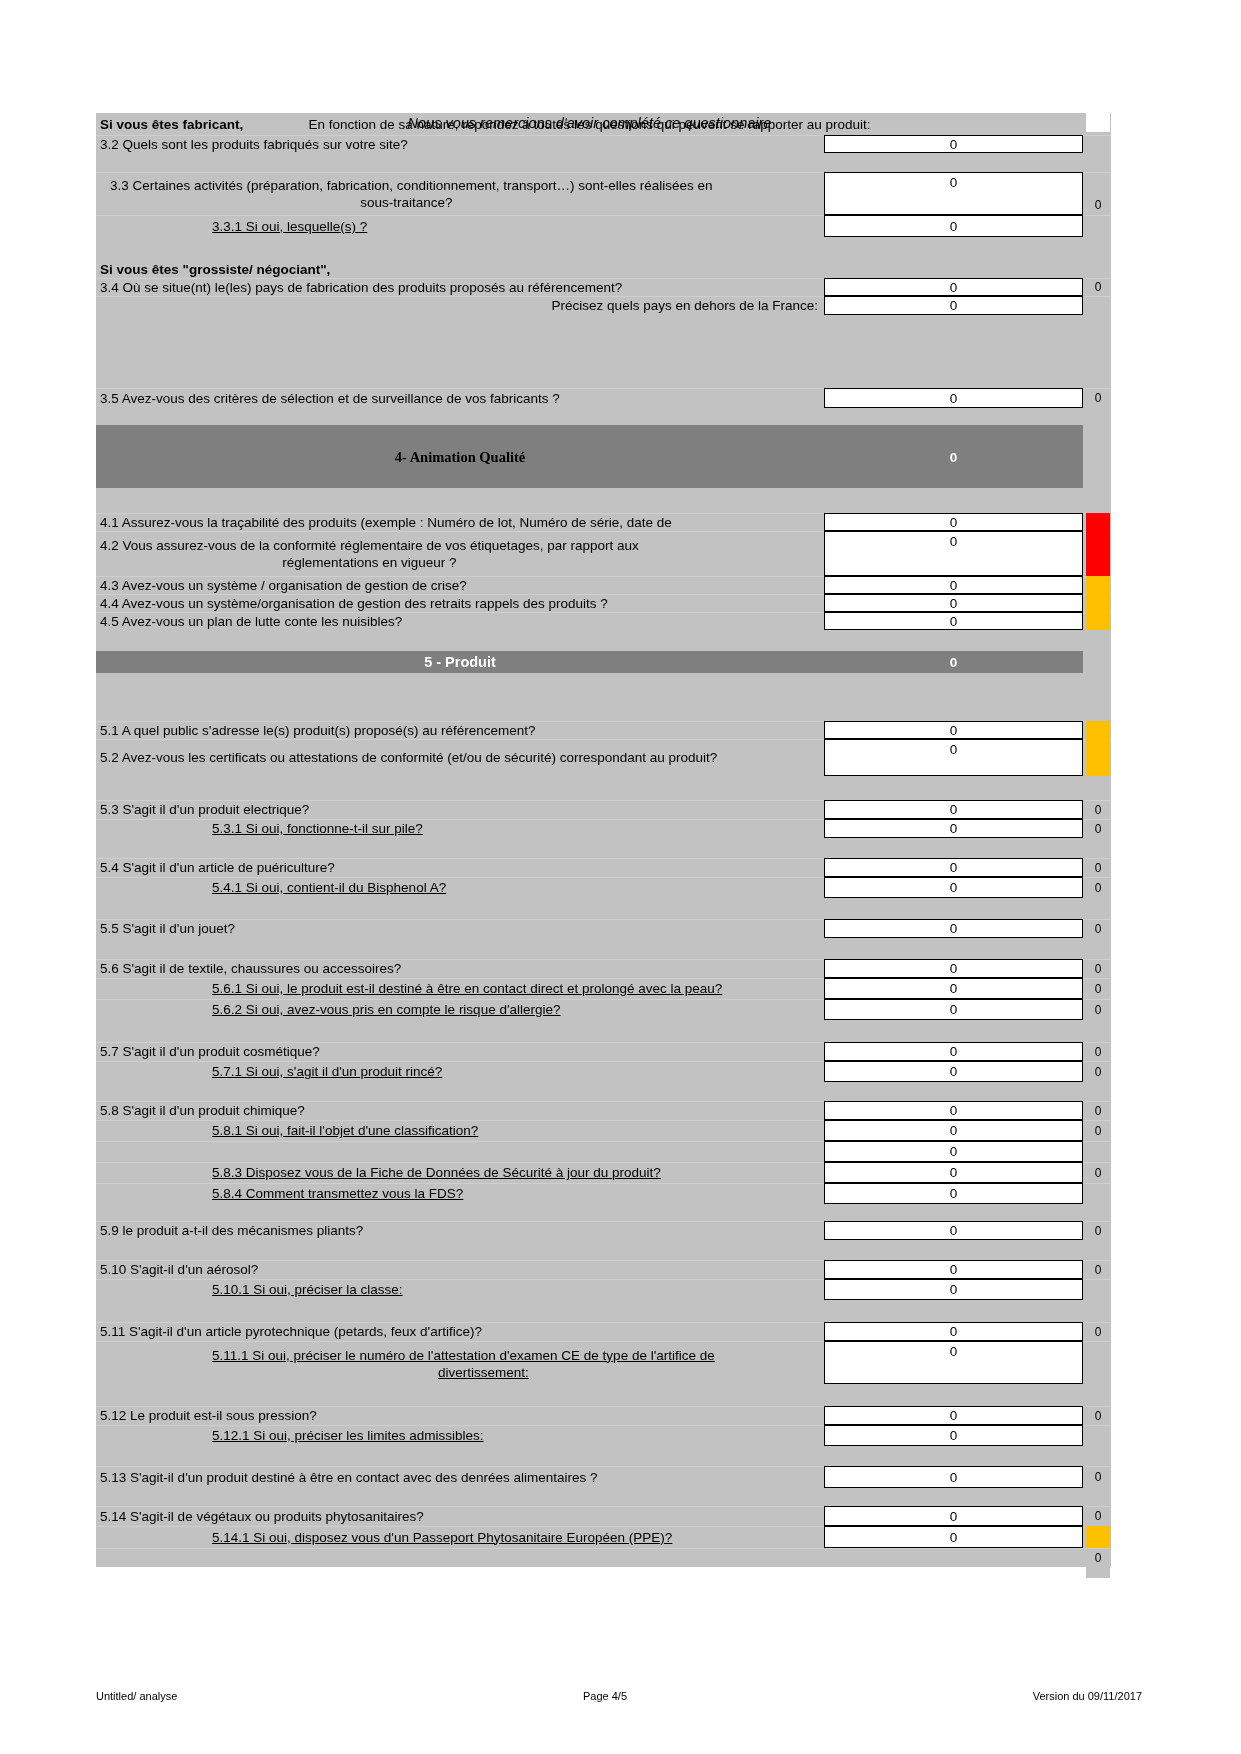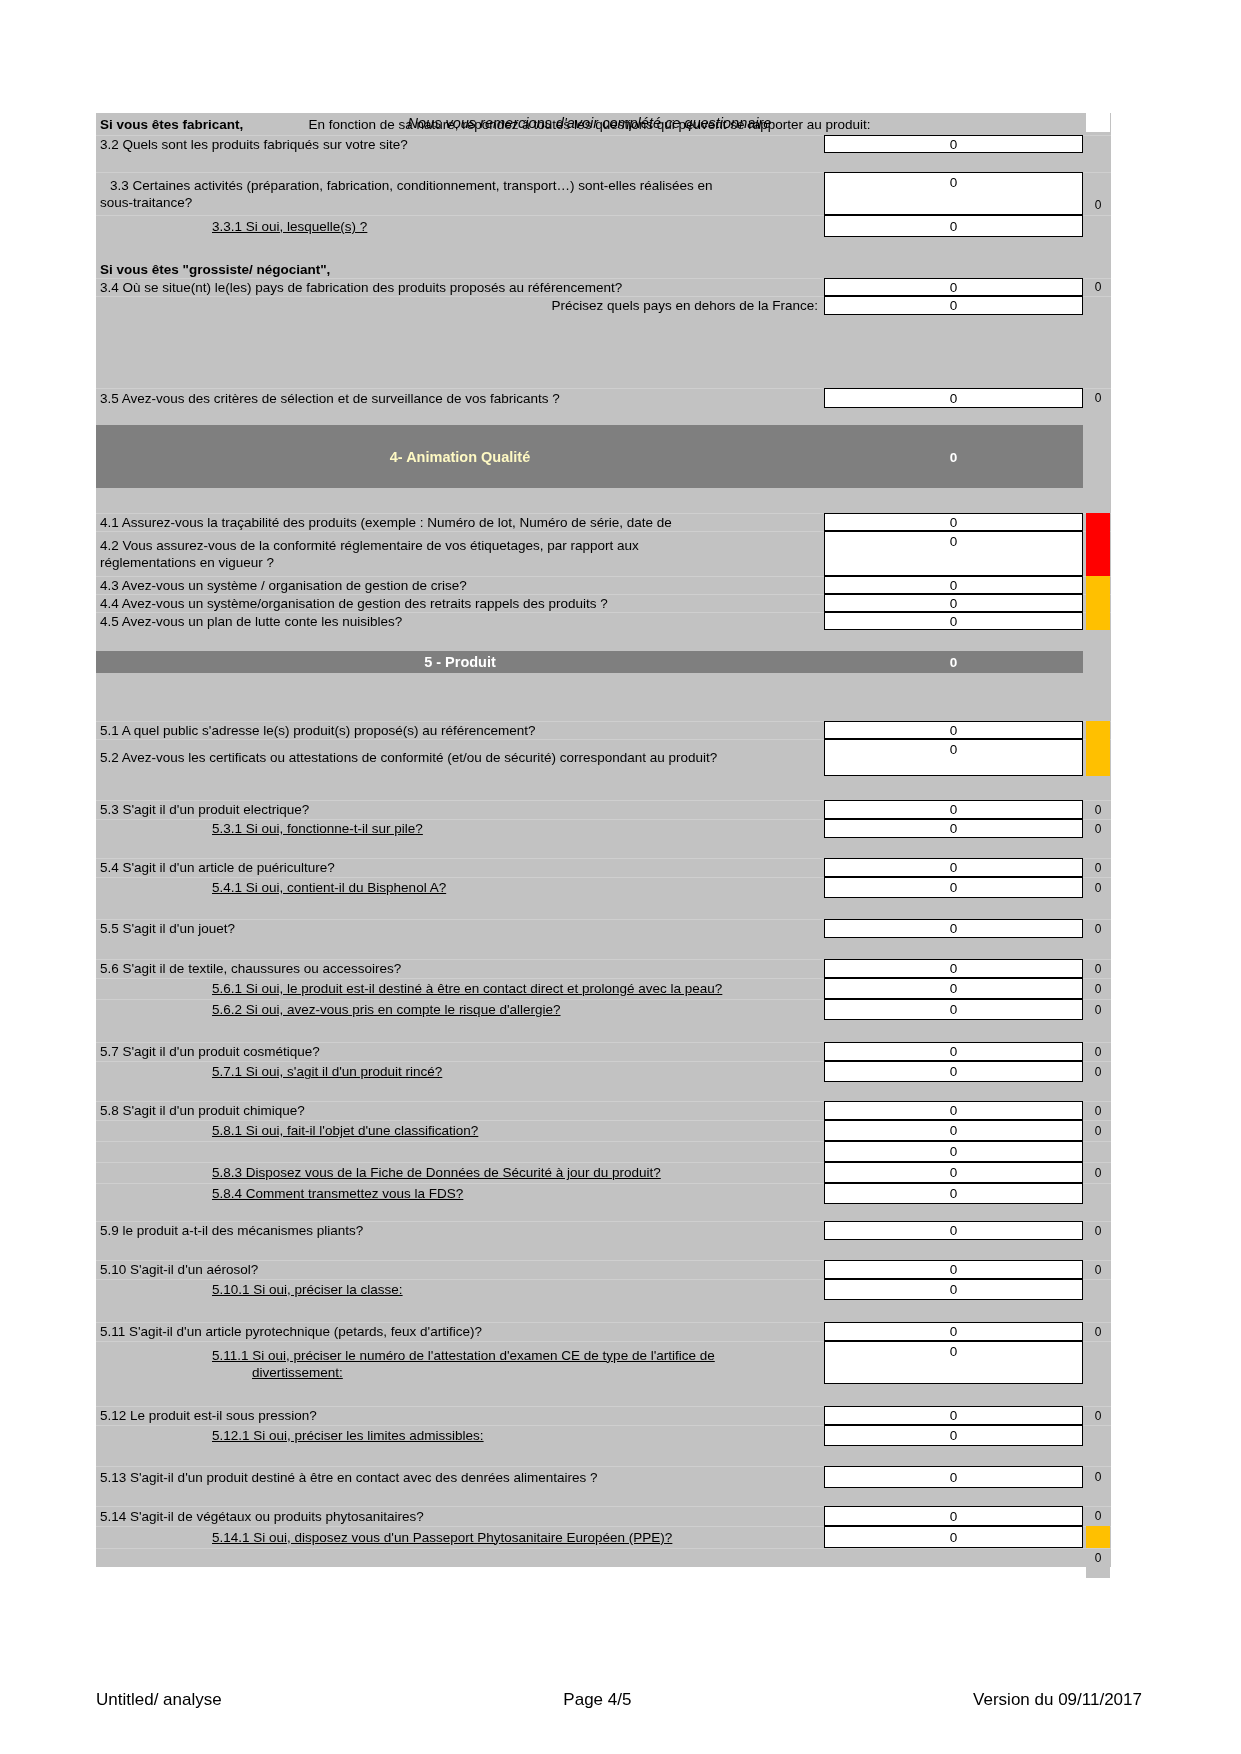--- a/index.html
+++ b/index.html
@@ -12,21 +12,21 @@
     position:absolute;left:96px;top:113px;width:1015px;background:#c2c2c2;
   }
   .row{position:relative;}
   .row.question::before, .row.score-only::before{
     content:"";position:absolute;left:0;right:0;top:0;
     border-top:1px solid rgba(255,255,255,.22);
   }
   .lbl{
     position:absolute;left:4px;top:0;bottom:0;
     display:flex;flex-direction:column;justify-content:center;
-    font-size:13.5px;line-height:17px;white-space:nowrap;z-index:1;
+    font-size:13.5px;line-height:17px;white-space:nowrap;z-index:1;align-items:center;
   }
   .lbl.hang{padding-left:10px;}
   .lbl.hang .l2{margin-left:-10px;}
   .lbl.sub{left:116px;text-decoration:underline;}
   .l2.ind{margin-left:40px;}
   .lbl.right{left:auto;right:293px;align-items:flex-start;}
   .lbl.bold{font-weight:bold;}
   .note{
     position:absolute;left:0;top:0;bottom:0;width:987px;
     display:flex;align-items:center;justify-content:center;font-size:13.5px;
@@ -50,21 +50,21 @@
   }
   .box.vtop{align-items:flex-start;padding-top:2px;}
   .score{
     position:absolute;left:990px;width:24px;top:0;height:100%;
     display:flex;align-items:center;justify-content:center;
     font-size:12px;z-index:3;
   }
   #trailing-cell{position:absolute;left:1086px;top:1565px;width:24px;height:13px;}
   #footer{
     position:absolute;left:96px;top:1690px;width:1046px;
-    display:flex;justify-content:space-between;font-size:17px;
+    display:flex;justify-content:space-between;font-size:11px;
   }
 </style>
 </head>
 <body>
 
 <div id="content" style="background: rgb(194, 194, 194);">
     <div class="row section-title" style="height: 22px;">
       <div class="lbl bold">
         <span>Si vous êtes fabricant,</span>
       </div>
@@ -131,21 +131,21 @@
       <div class="box">
         <span>0</span>
       </div>
       <div class="score">
         <span>0</span>
       </div>
     </div>
     <div class="row spacer" style="height: 17px;"></div>
     <div class="row header" style="height: 63px;">
       <div class="band" style="background: rgb(127, 127, 127);">
-        <span class="band-label" style="color: #fef9c3;">4- Animation Qualité</span>
+        <span class="band-label" style="color: #000000; font-family: Liberation Serif, serif;">4- Animation Qualité</span>
         <span class="band-value" style="color: rgb(255, 255, 255);">0</span>
       </div>
     </div>
     <div class="row spacer" style="height: 25px;"></div>
     <div class="row question" style="height: 18px;">
       <div class="lbl">
         <span>4.1 Assurez-vous la traçabilité des produits (exemple : Numéro de lot, Numéro de série, date de</span>
       </div>
       <div class="box">
         <span>0</span>

